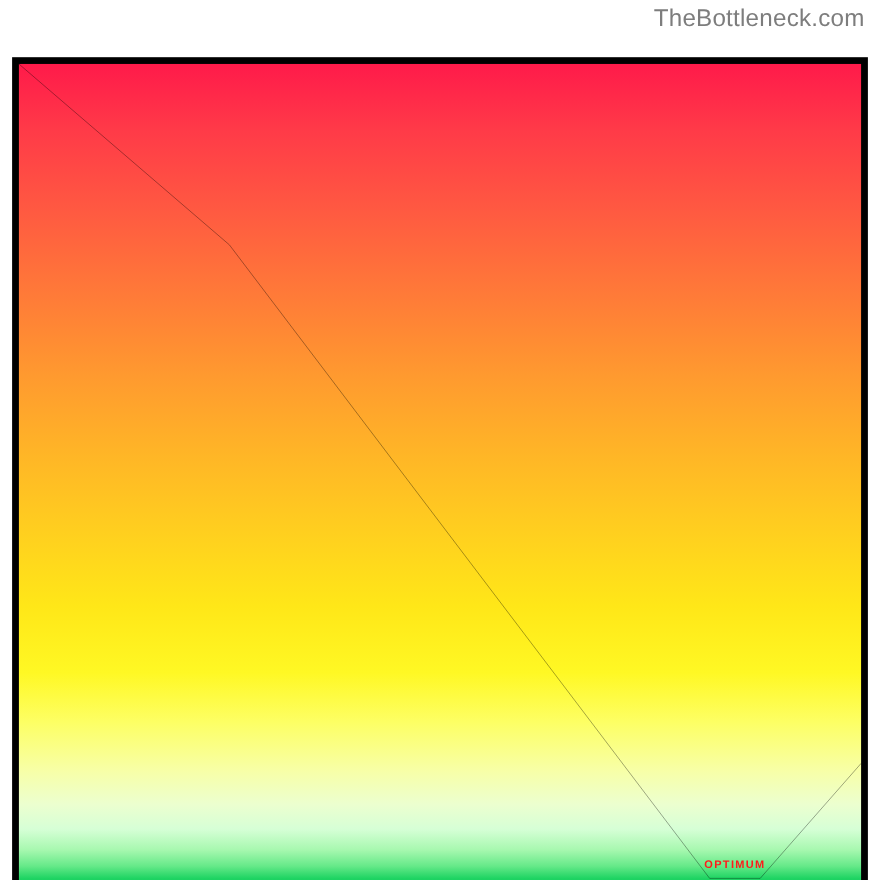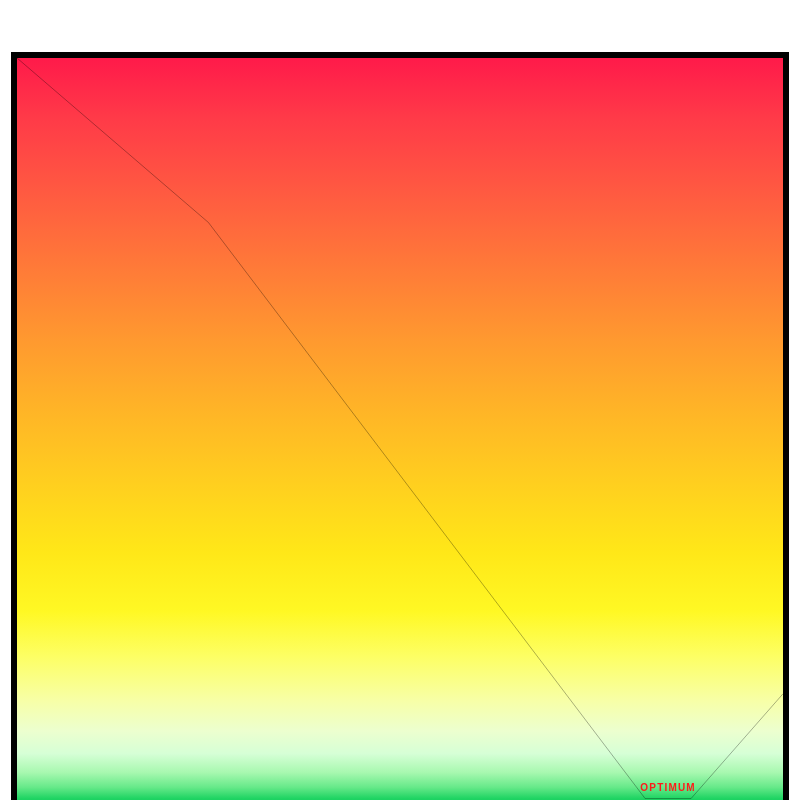--- a/index.html
+++ b/index.html
@@ -76,20 +76,21 @@
     color: #ff1a1a;
     letter-spacing: 0.12em;
     white-space: nowrap;
   }
 </style>
 </head>
 <body>
 
 <div class="stage">
 
+  <div class="watermark">TheBottleneck.com</div>
 
   <div class="plot-outer">
     <div class="plot-inner">
       <div class="gradient"></div>
 
       <svg class="curve" viewBox="0 0 100 100" preserveAspectRatio="none">
         <path id="curve-path" d="M0.00 0.00 L25.00 22.00 L82.00 99.00 L88.00 99.00 L100.00 85.00" fill="none" stroke="#000000" stroke-width="0.32" vector-effect="non-scaling-stroke"></path>
       </svg>
 
       <div class="opt-label" id="opt-label" style="left: 85%; top: 97.5%; transform: translate(-50%, -50%);">OPTIMUM</div>

